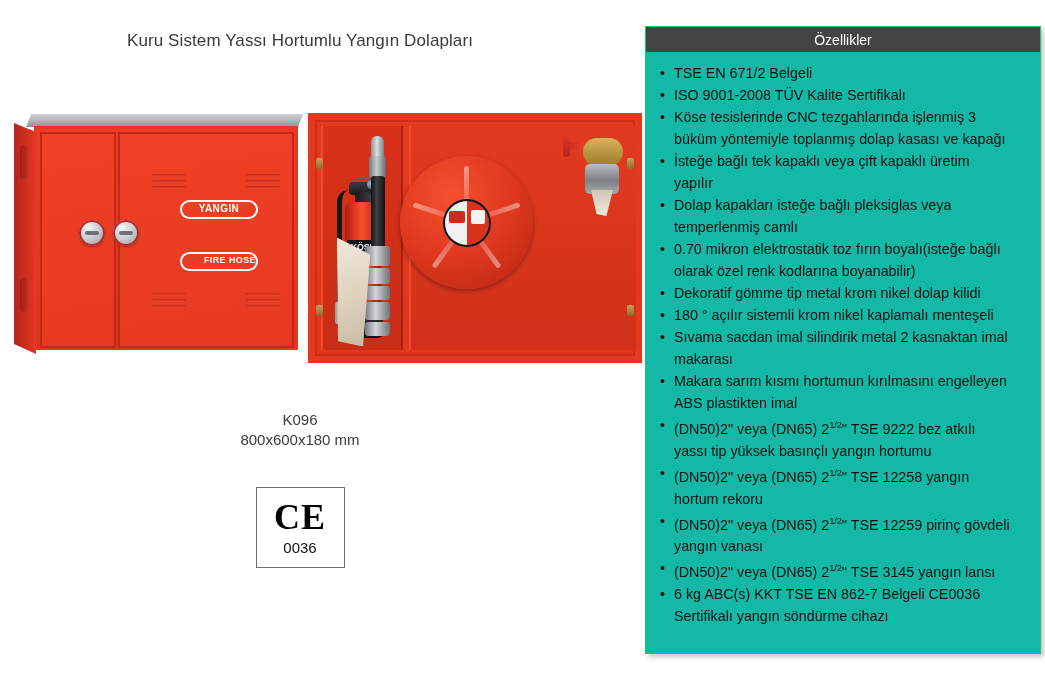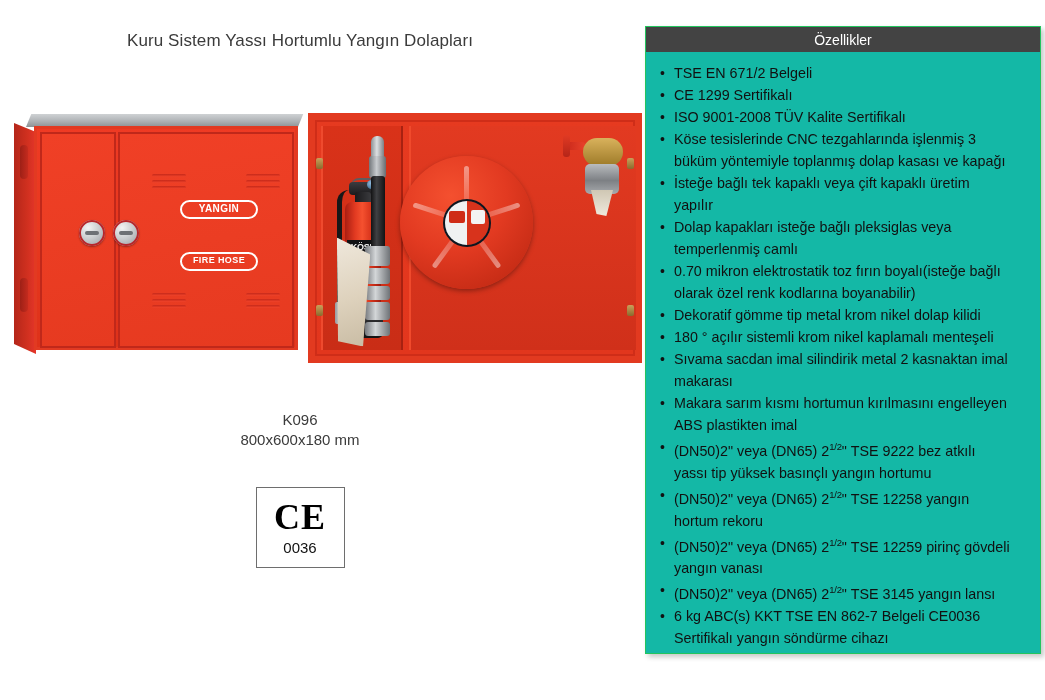--- a/index.html
+++ b/index.html
@@ -79,21 +79,21 @@
   .lv4{left:212px;top:167px;}
   .cc-badge{
     position:absolute;
     border:2px solid #ffffff;border-radius:11px;
     color:#ffffff;font-weight:bold;text-align:center;
     font-family:"Liberation Sans", sans-serif;
     letter-spacing:.4px;line-height:13px;
     background:transparent;
   }
   .cc-badge.yangin{left:146px;top:74px;width:74px;height:15px;font-size:10px;}
-  .cc-badge.firehose{left:146px;top:126px;width:74px;height:15px;font-size:9px;}
+  .cc-badge.firehose{left:146px;top:126px;width:74px;height:15px;font-size:9px;text-align:right;}
 
   
   .cab-open{
     position:absolute;left:308px;top:113px;width:334px;height:250px;
     background:linear-gradient(180deg,#e63a20 0%,#e2361d 100%);
     border:7px solid #e23a20;
     box-sizing:border-box;
     box-shadow:inset 0 0 0 2px #cf2d18;
   }
   .co-inner{position:absolute;inset:0;}
@@ -428,21 +428,20 @@
         <div class="ce-mark">CE</div>
         <div class="cert-sub">0036</div>
       </div>
     </div>
   </div>
 
   <div class="spec-panel">
     <div class="spec-header">Özellikler</div>
     <ul class="spec-list" id="spec-list">
         <li>TSE EN  671/2 Belgeli</li>
-        <li>CE 1299 Sertifikalı</li>
         <li>ISO 9001-2008 TÜV Kalite Sertifikalı</li>
         <li>Köse tesislerinde CNC tezgahlarında işlenmiş 3 büküm yöntemiyle toplanmış dolap kasası ve kapağı</li>
         <li>İsteğe bağlı tek kapaklı veya çift kapaklı üretim yapılır</li>
         <li>Dolap kapakları isteğe bağlı pleksiglas veya temperlenmiş camlı</li>
         <li>0.70 mikron  elektrostatik toz fırın boyalı(isteğe bağlı olarak özel renk kodlarına boyanabilir)</li>
         <li>Dekoratif gömme tip metal krom nikel dolap kilidi</li>
         <li>180 ° açılır sistemli krom nikel kaplamalı menteşeli</li>
         <li>Sıvama sacdan imal silindirik metal 2 kasnaktan imal makarası</li>
         <li>Makara sarım kısmı hortumun kırılmasını engelleyen ABS plastikten imal</li>
         <li>(DN50)2" veya (DN65) 2<sup class="frac">1/2</sup>" TSE 9222 bez atkılı yassı tip yüksek basınçlı yangın hortumu</li>

